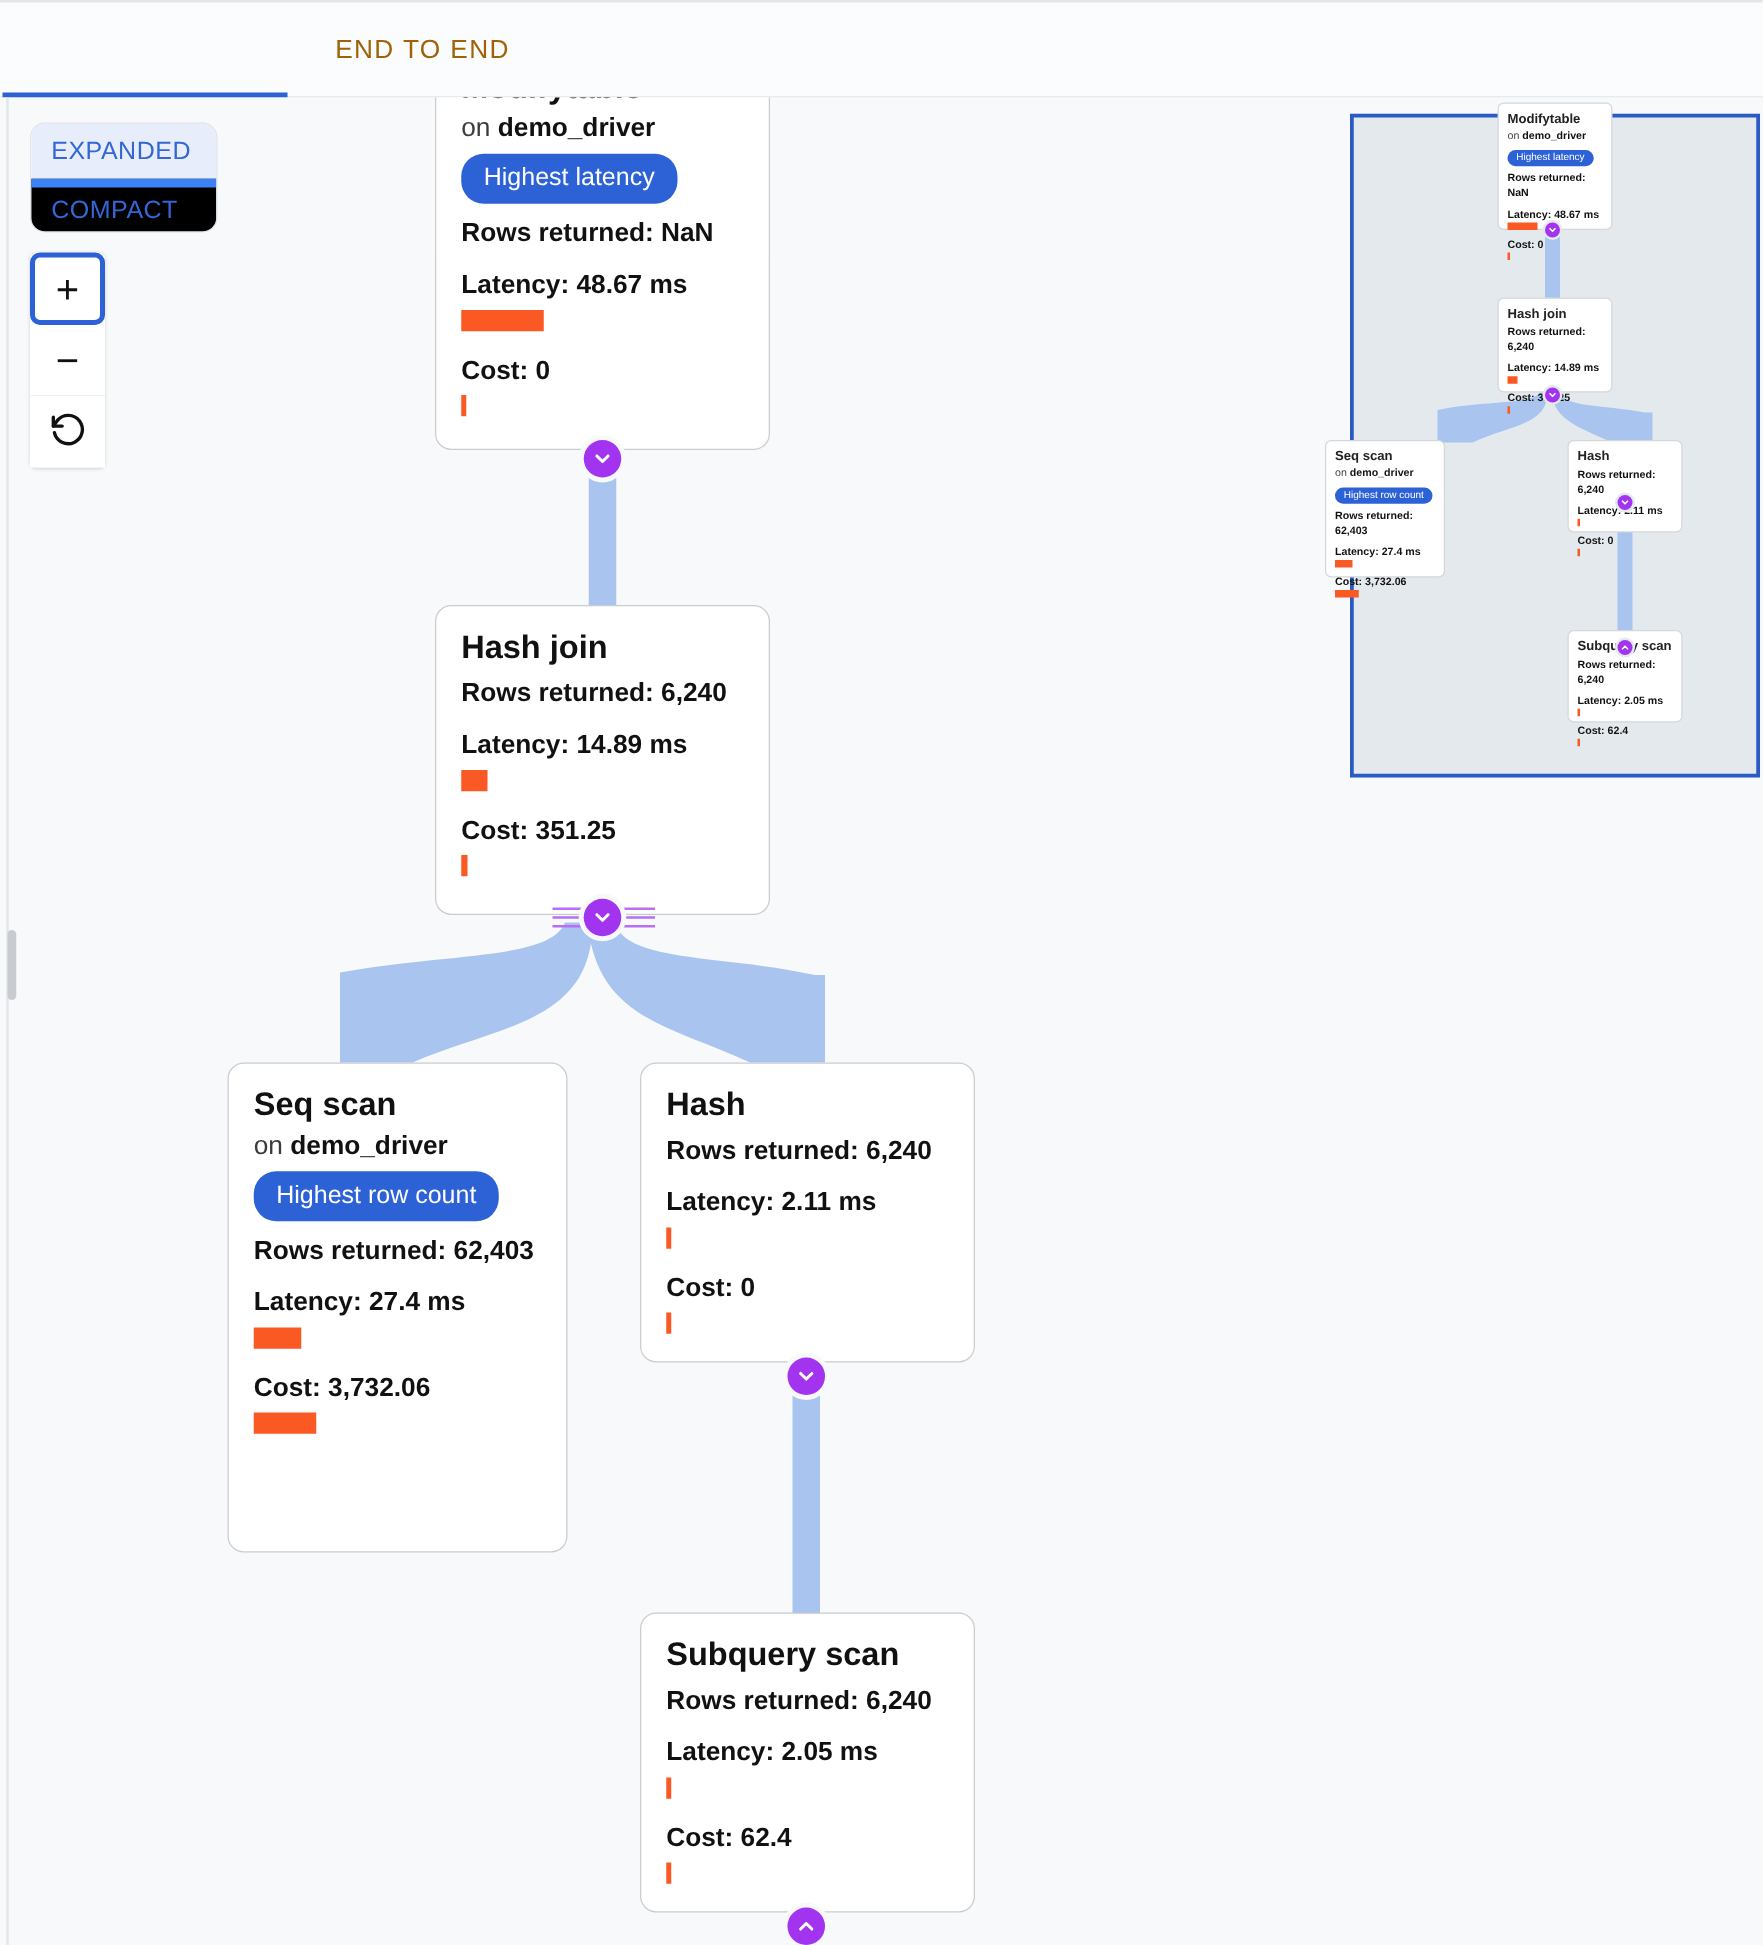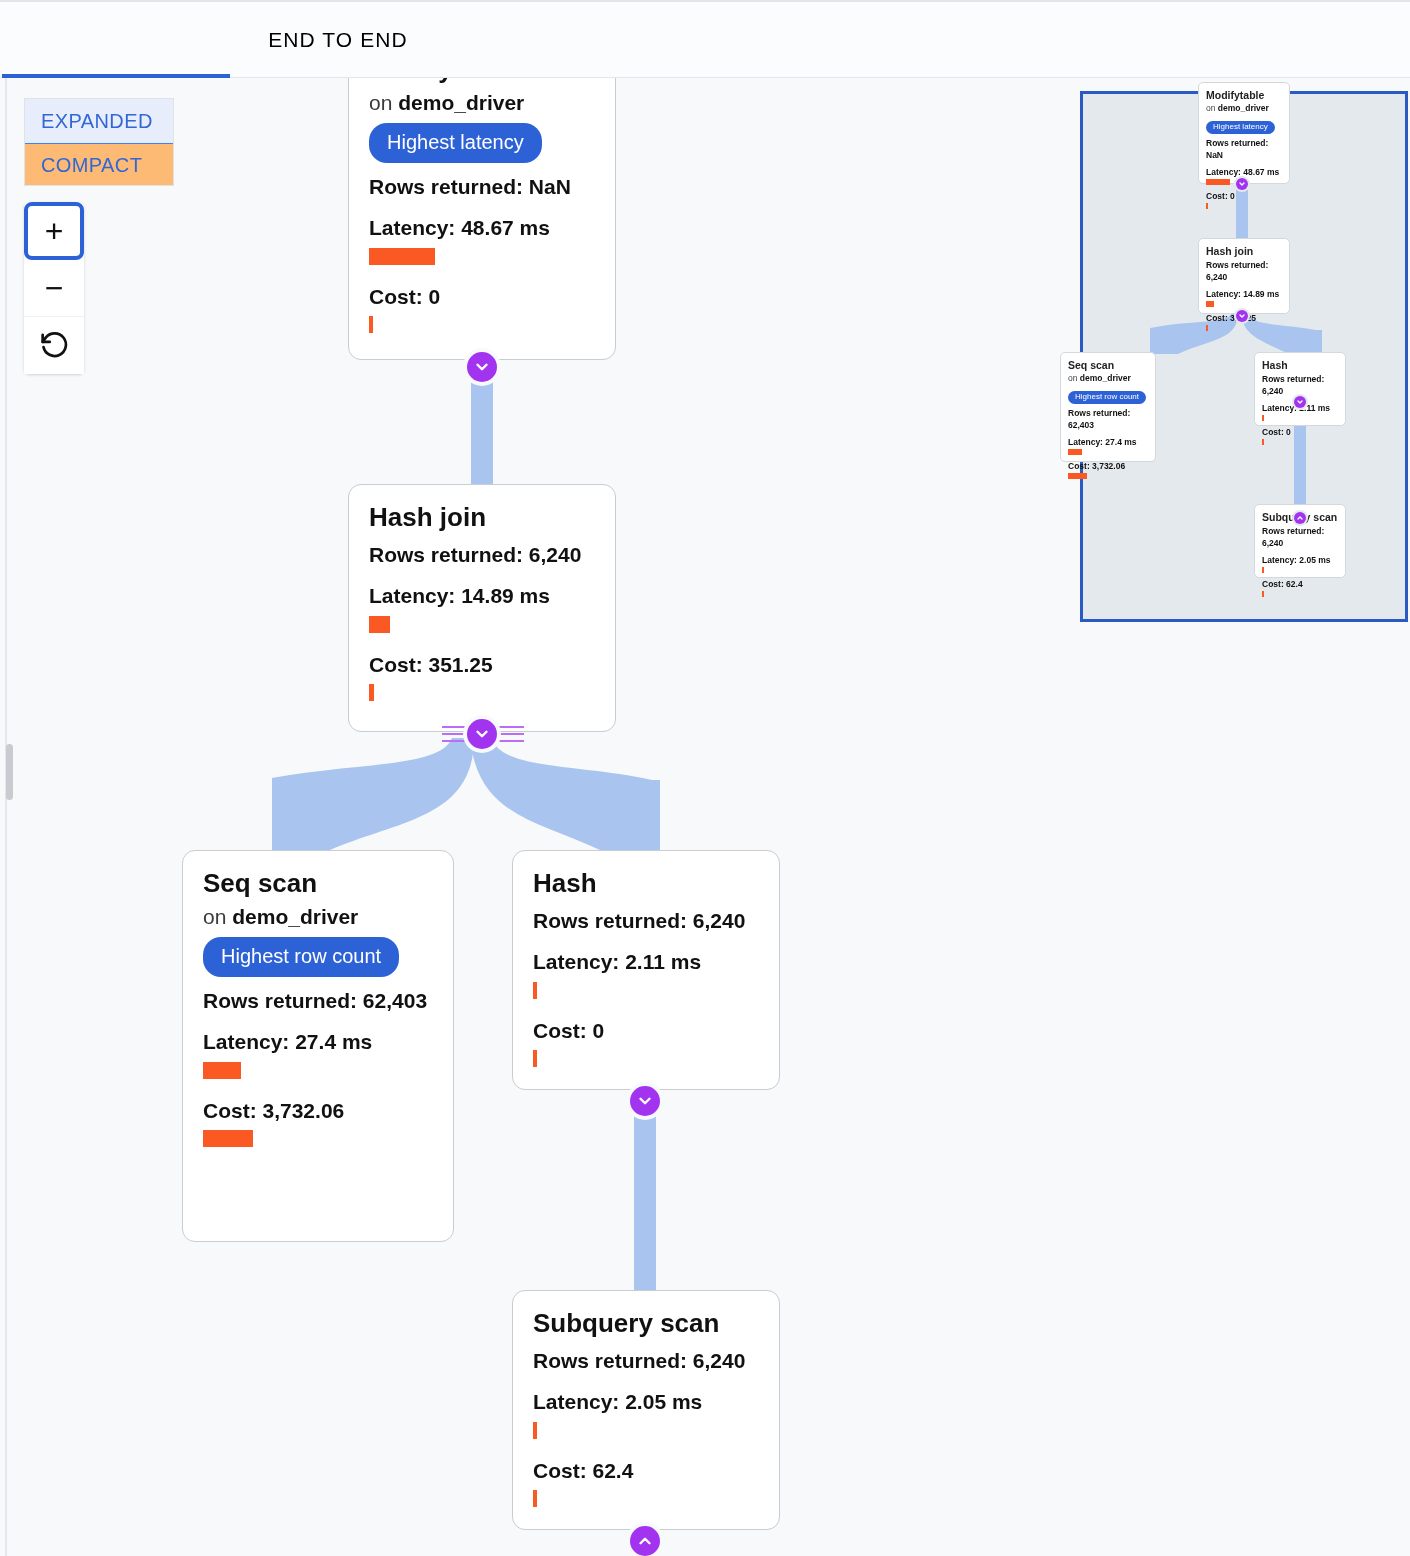--- a/index.html
+++ b/index.html
@@ -19,21 +19,21 @@
     border-top: 2px solid #e2e5e9;
     border-bottom: 1px solid #e2e5e9;
   }
   .tab {
     position: absolute; top: 0; height: 76px;
     display: flex; align-items: center; justify-content: center;
     font-size: 21px; letter-spacing: 1.1px; font-weight: 400;
     cursor: pointer; user-select: none;
   }
   #tab-query-plan { left: 2px; width: 228px; color: #3367d6; }
-  #tab-end-to-end { left: 230px; width: 216px; color: #000000; }
+  #tab-end-to-end { left: 230px; width: 216px; color: #a16207; }
   #tab-underline {
     position: absolute; left: 2px; top: 72px;
     width: 228px; height: 4px; background: #2d62d6;
   }
 
   
   #canvas {
     position: absolute; left: 0; top: 78px;
     width: 1410px; height: 1478px;
     background: #f7f9fb;
@@ -48,31 +48,31 @@
     width: 7px; height: 56px; border-radius: 4px;
     background: #c8cbcf;
   }
 
   
   #mode-toggle {
     position: absolute; left: 24px; top: 20px;
     width: 150px; height: 88px;
     background: #ffffff;
     border: 1px solid #dfe2e6;
-    border-radius: 0;
+    border-radius: 12px;
     overflow: hidden;
   }
   .mode-btn {
     height: 44px; width: 100%;
     display: flex; align-items: center; padding-left: 16px;
     font-size: 20px; color: #3367d6; letter-spacing: .4px;
     cursor: pointer; user-select: none;
   }
   .mode-btn.active { background: #e8edfb; }
-  #mode-compact { border-top: 1px solid #3b82f6; background:#fdba74; }
+  #mode-compact { border-top: 7px solid #3b82f6; background:#000000; }
 
   
   #zoom-controls {
     position: absolute; left: 24px; top: 124px;
     width: 60px; height: 172px;
     background: #ffffff;
     border-radius: 5px;
     box-shadow: 0 1px 3px rgba(0,0,0,.16);
   }
   .zoom-btn {

